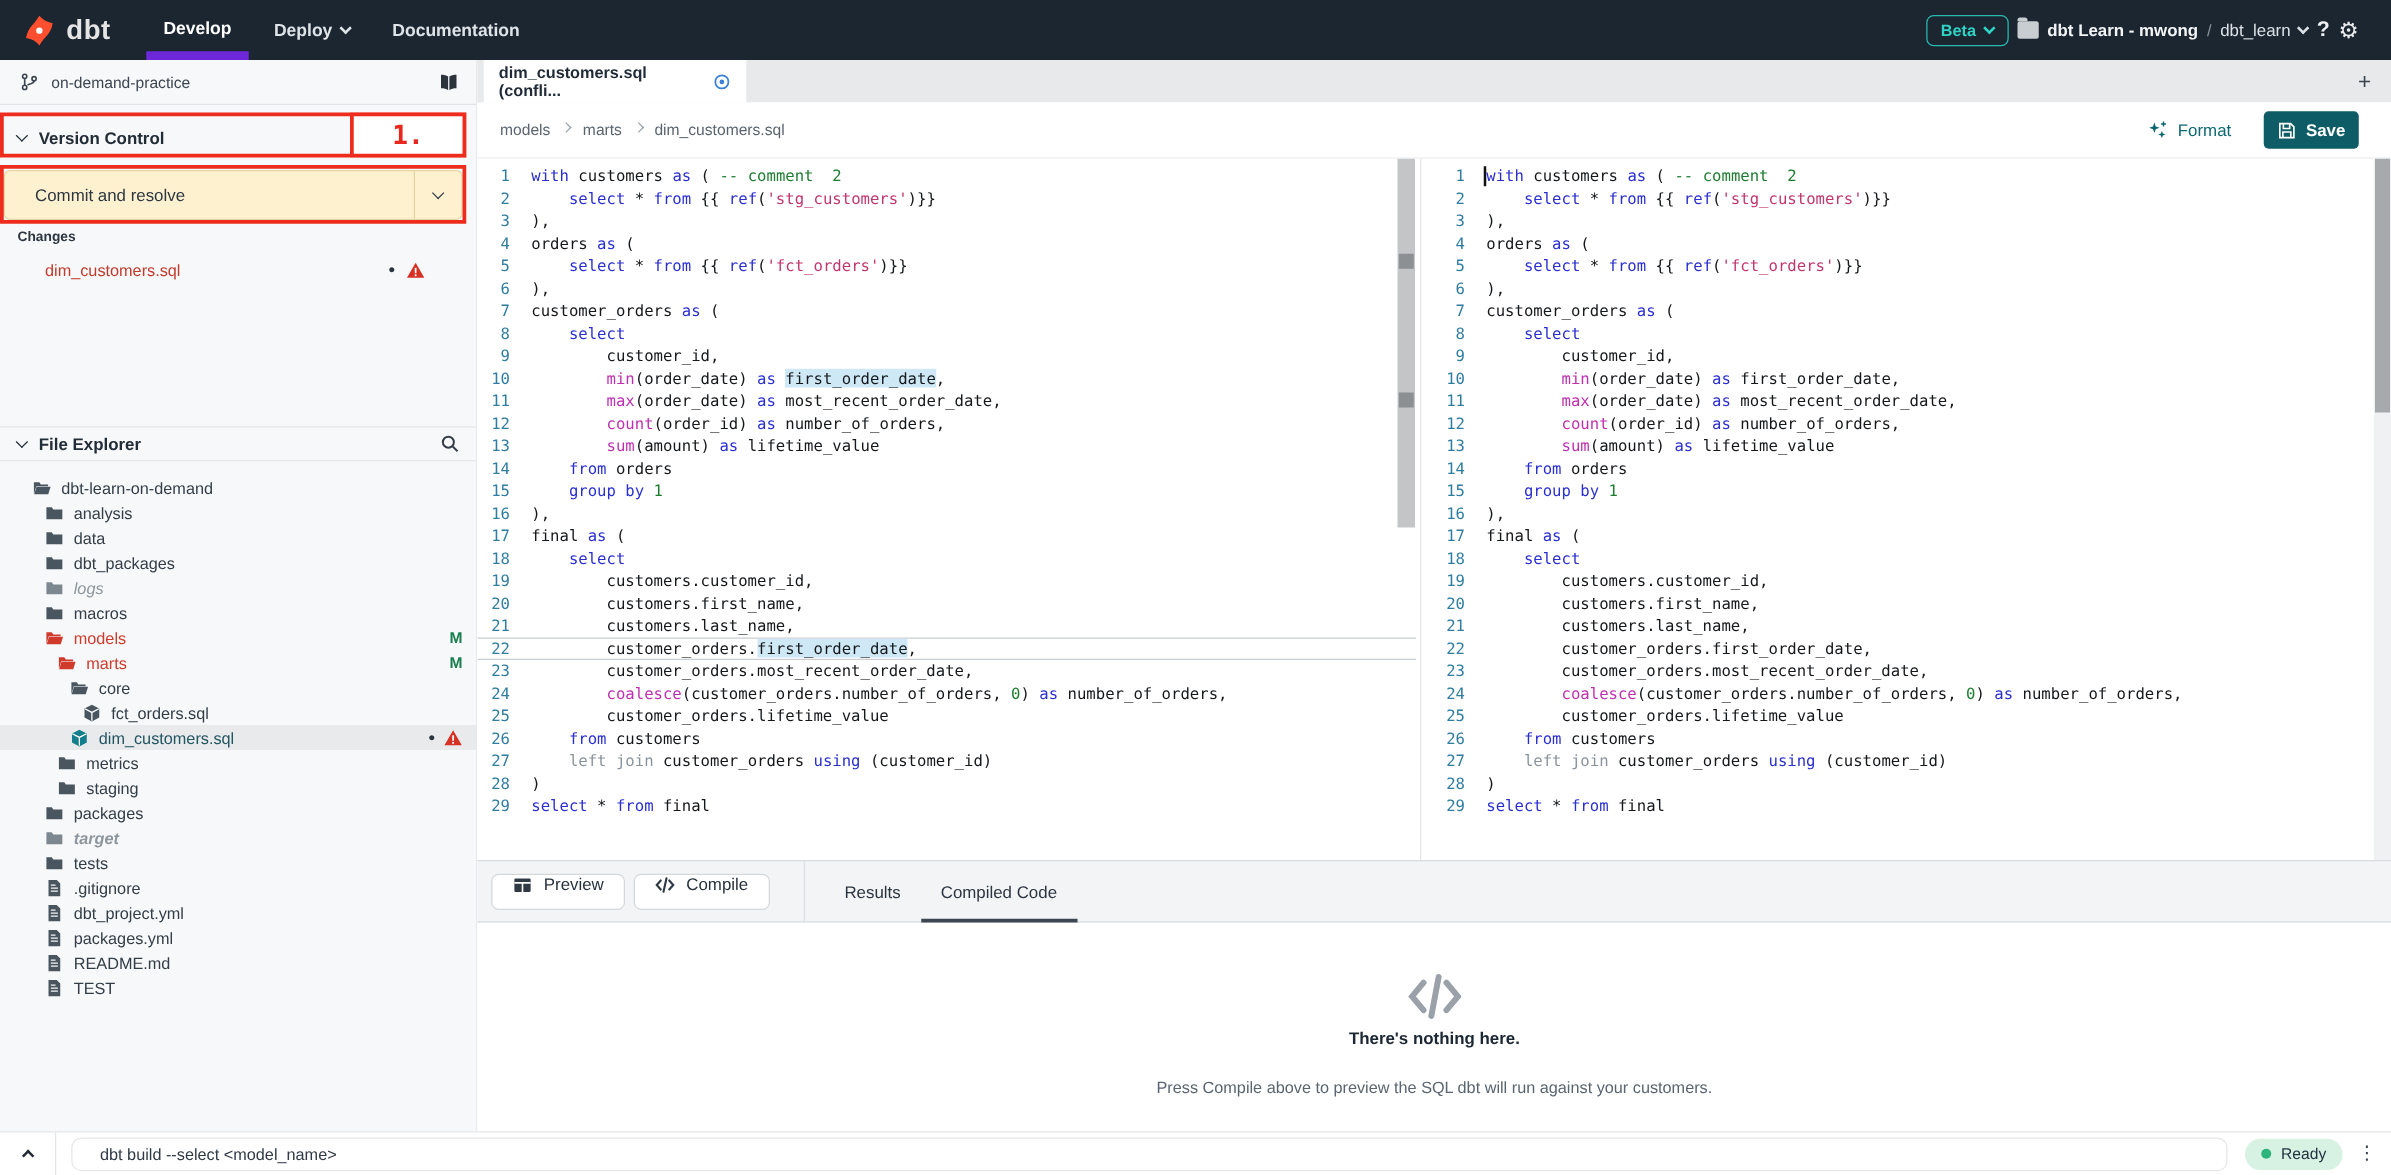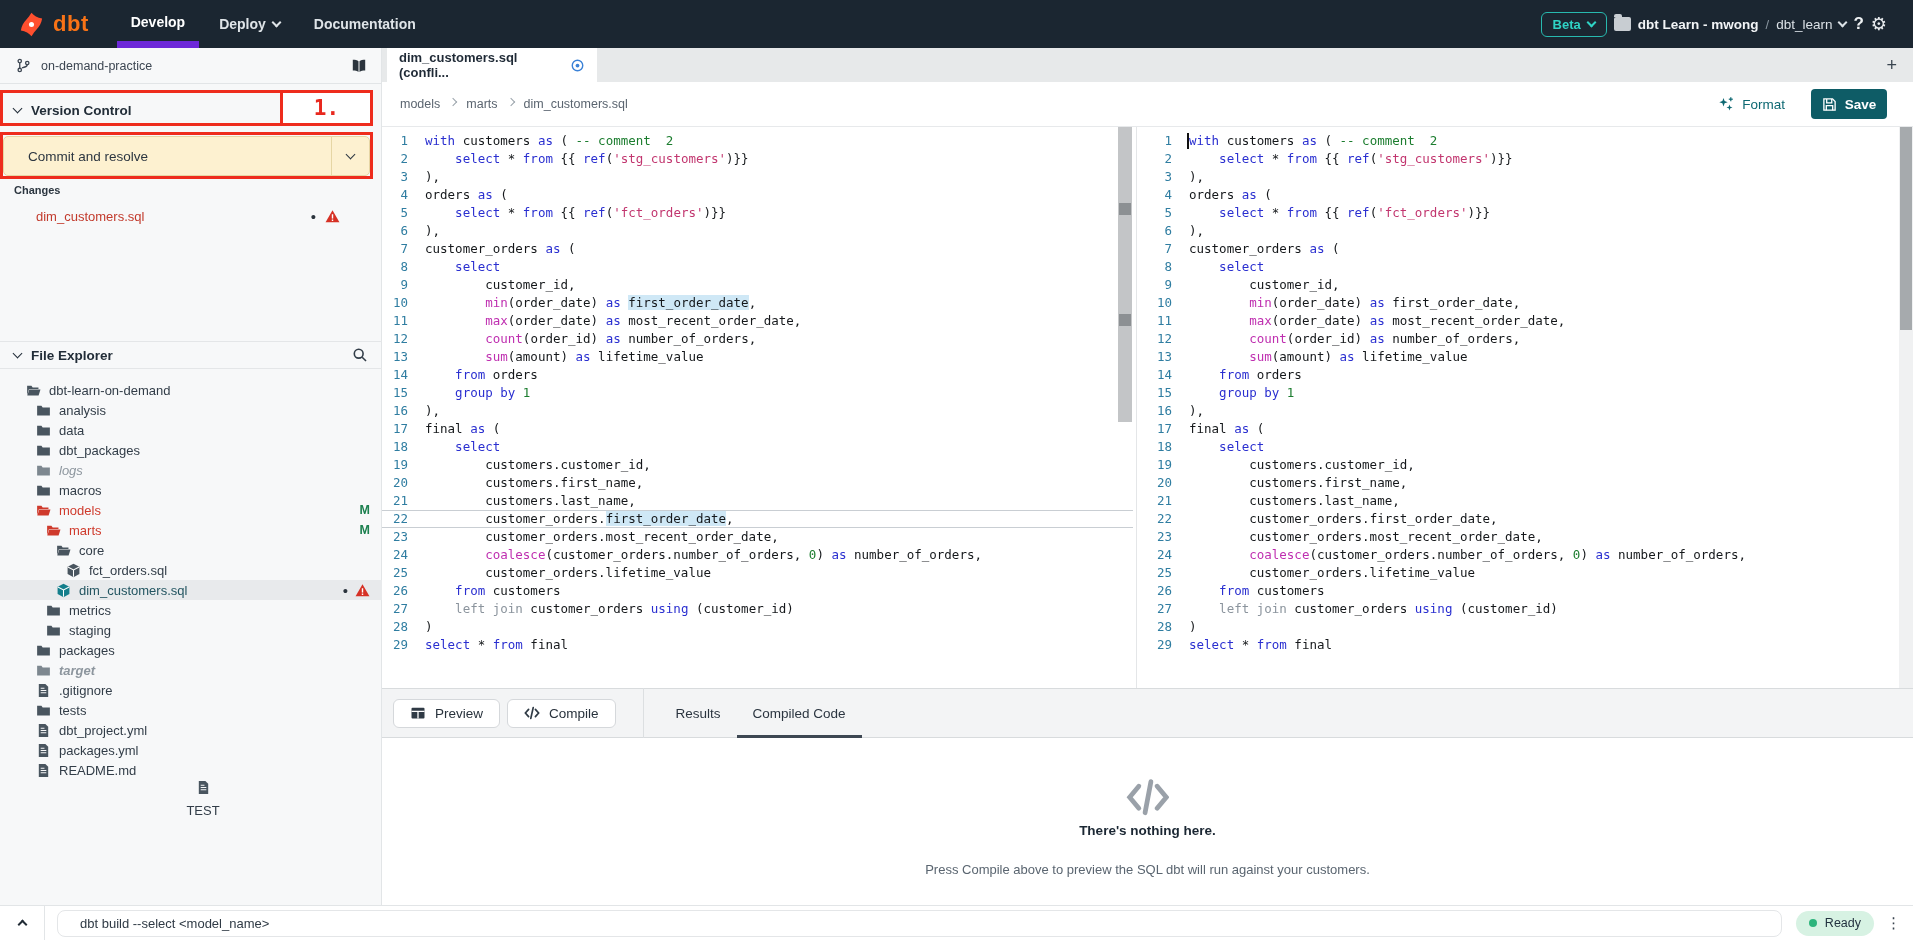--- a/index.html
+++ b/index.html
@@ -3,21 +3,21 @@
 <meta charset="utf-8">
 <style>
   * { margin:0; padding:0; box-sizing:border-box; }
   html,body { width:1913px; height:940px; overflow:hidden; }
   body { font-family:"Liberation Sans",sans-serif; background:#fff; position:relative; color:#202a33; }
 
   
   #topnav { position:absolute; left:0; top:0; width:1913px; height:48px; background:#1b2631; display:flex; align-items:stretch; }
   .brand { display:flex; align-items:center; gap:8px; padding-left:18px; margin-right:28px; }
   .brand-mark { width:27px; height:27px; }
-  .brand-name { color:#f97316; font-size:22px; font-weight:700; letter-spacing:.5px; }
+  .brand-name { color:#e5e5e5; font-size:22px; font-weight:700; letter-spacing:.5px; }
   .nav-tabs { display:flex; align-items:stretch; gap:6px; }
   .nav-tab { display:flex; align-items:center; gap:7px; padding:0 14px; color:#dfe4e8; font-size:14px; font-weight:700; cursor:pointer; }
   .nav-tab.active { color:#ffffff; border-bottom:7px solid #6d28d9; padding-top:3px; }
   .nav-right { margin-left:auto; display:flex; align-items:center; gap:7px; padding-right:26px; }
   .beta-pill { display:flex; align-items:center; gap:7px; border:1.5px solid #28b9af; border-radius:6px; color:#2fd3c5; font-weight:700; font-size:13px; padding:4px 11px; }
   .nav-folder { width:17px; height:14px; background:#c8cdd2; border-radius:2px; position:relative; }
   .nav-folder::before { content:""; position:absolute; top:-3px; left:0; width:8px; height:3px; background:#c8cdd2; border-radius:2px 2px 0 0; }
   .acct { color:#f2f4f6; font-size:13.5px; font-weight:700; }
   .acct-sep { color:#8b97a1; font-size:13px; }
   .proj { color:#dbe1e6; font-size:13.5px; }
@@ -97,21 +97,21 @@
   .cursor-bar { position:absolute; left:11px; top:1px; width:2px; height:16px; background:#111; }
 
   
   #left-scroll { position:absolute; left:736px; top:0; width:14px; height:295px; background:#c3c5c7; }
   .scroll-mark { position:absolute; left:1px; width:12px; height:12px; background:#8c9093; }
   #right-scroll { position:absolute; right:0; top:0; width:14px; height:100%; background:#f0f1f2; }
   #right-scroll .thumb { position:absolute; left:1px; top:0; width:12px; height:203px; background:#a6aaad; }
 
   
   #btoolbar { position:absolute; left:0; top:640px; width:100%; height:50px; background:#f3f4f5; border-top:1px solid #d8dbdd; border-bottom:1px solid #d8dbdd; display:flex; align-items:center; padding-left:11px; }
-  .pill-btn { height:29px; background:#fff; border:1px solid #d5d8db; border-radius:6px; display:flex; align-items:center; gap:9px; padding:0 16px; font-size:13.5px; color:#28323c; font-weight:400; cursor:pointer; }
+  .pill-btn { height:29px; background:#fff; border:1px solid #d5d8db; border-radius:6px; display:flex; align-items:flex-start; gap:9px; padding:0 16px; font-size:13.5px; color:#28323c; font-weight:400; cursor:pointer; }
   .pill-btn + .pill-btn { margin-left:7px; }
   .tb-divider { width:1px; height:50px; background:#dcdfe1; margin-left:27px; }
   .panel-tab { height:50px; display:flex; align-items:center; padding:0 16px; font-size:13.5px; color:#2b3540; cursor:pointer; border-bottom:3px solid transparent; padding-top:3px; }
   .panel-tab.first { margin-left:16px; }
   .panel-tab.active { border-bottom:3px solid #3d4752; }
   #bcontent { position:absolute; left:0; top:691px; width:100%; height:166px; background:#fff; text-align:center; }
   .empty-icon { margin:38px auto 6px; width:44px; height:40px; color:#9aa1a9; }
   .empty-title { font-size:13.5px; font-weight:700; color:#1b2733; margin-bottom:24px; }
   .empty-sub { font-size:13px; color:#5a6570; }
 
@@ -358,37 +358,37 @@
         <span class="icn">
           <svg viewBox="0 0 16 16" fill="currentColor">
             <path d="M1.2 3h4.6l1.3 1.8h7.7v8.4H1.2z"></path>
           </svg>
         </span>
         <span class="nm">target</span>
       </div>
       <div class="tree-row" style="padding-left: 36px;">
         <span class="icn">
           <svg viewBox="0 0 16 16" fill="currentColor">
+            <path d="M1.2 3h4.6l1.3 1.8h7.7v8.4H1.2z"></path>
+          </svg>
+        </span>
+        <span class="nm">tests</span>
+      </div>
+      <div class="tree-row" style="padding-left: 36px;">
+        <span class="icn">
+          <svg viewBox="0 0 16 16" fill="currentColor">
             <path d="M3 1h7l3 3v11H3z"></path>
             <path d="M5 5.5h4M5 8h6M5 10.5h6" stroke="#f7f8f9" stroke-width="1.1" fill="none"></path>
           </svg>
         </span>
         <span class="nm">.gitignore</span>
       </div>
       <div class="tree-row" style="padding-left: 36px;">
         <span class="icn">
           <svg viewBox="0 0 16 16" fill="currentColor">
-            <path d="M1.2 3h4.6l1.3 1.8h7.7v8.4H1.2z"></path>
-          </svg>
-        </span>
-        <span class="nm">tests</span>
-      </div>
-      <div class="tree-row" style="padding-left: 36px;">
-        <span class="icn">
-          <svg viewBox="0 0 16 16" fill="currentColor">
             <path d="M3 1h7l3 3v11H3z"></path>
             <path d="M5 5.5h4M5 8h6M5 10.5h6" stroke="#f7f8f9" stroke-width="1.1" fill="none"></path>
           </svg>
         </span>
         <span class="nm">dbt_project.yml</span>
       </div>
       <div class="tree-row" style="padding-left: 36px;">
         <span class="icn">
           <svg viewBox="0 0 16 16" fill="currentColor">
             <path d="M3 1h7l3 3v11H3z"></path>
@@ -399,21 +399,21 @@
       </div>
       <div class="tree-row" style="padding-left: 36px;">
         <span class="icn">
           <svg viewBox="0 0 16 16" fill="currentColor">
             <path d="M3 1h7l3 3v11H3z"></path>
             <path d="M5 5.5h4M5 8h6M5 10.5h6" stroke="#f7f8f9" stroke-width="1.1" fill="none"></path>
           </svg>
         </span>
         <span class="nm">README.md</span>
       </div>
-      <div class="tree-row" style="padding-left: 36px; flex-direction: column;">
+      <div class="tree-row" style="padding-left: 36px;">
         <span class="icn">
           <svg viewBox="0 0 16 16" fill="currentColor">
             <path d="M3 1h7l3 3v11H3z"></path>
             <path d="M5 5.5h4M5 8h6M5 10.5h6" stroke="#f7f8f9" stroke-width="1.1" fill="none"></path>
           </svg>
         </span>
         <span class="nm">TEST</span>
       </div>
     </div>
 

